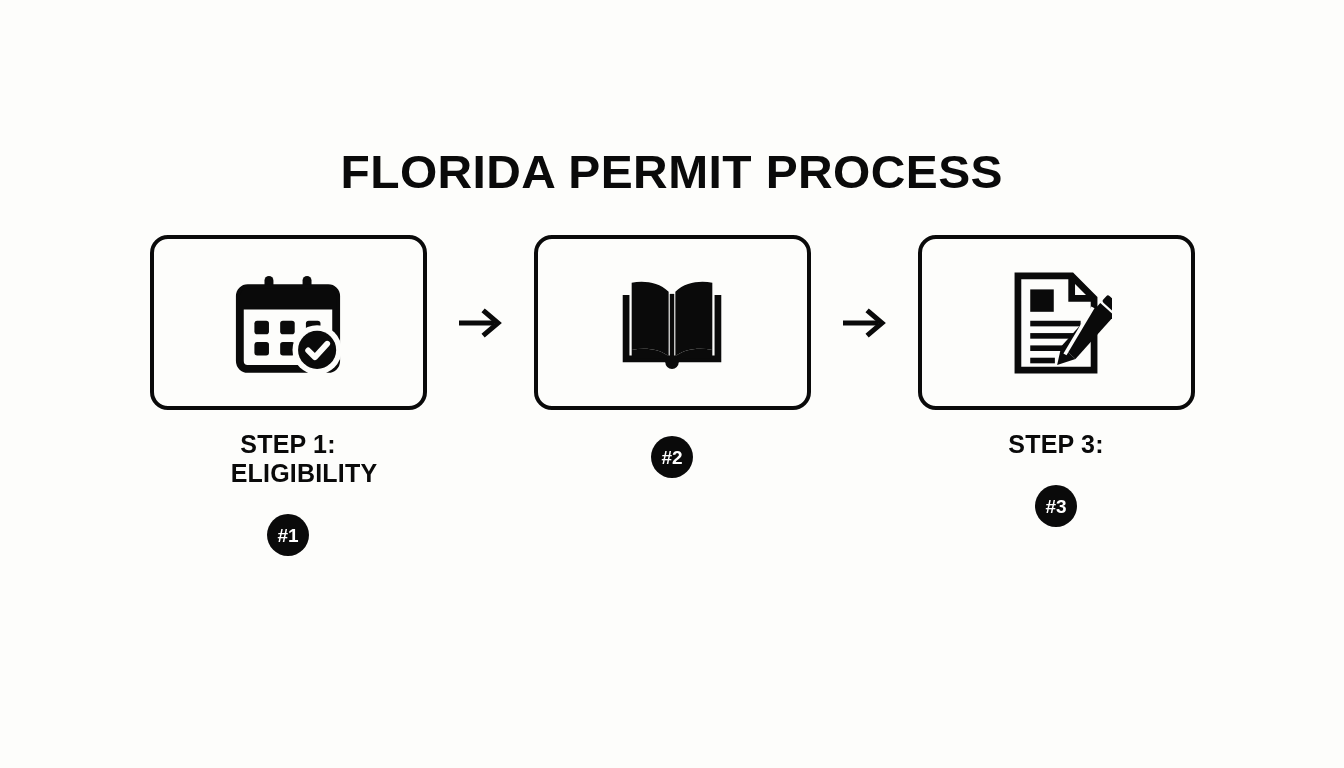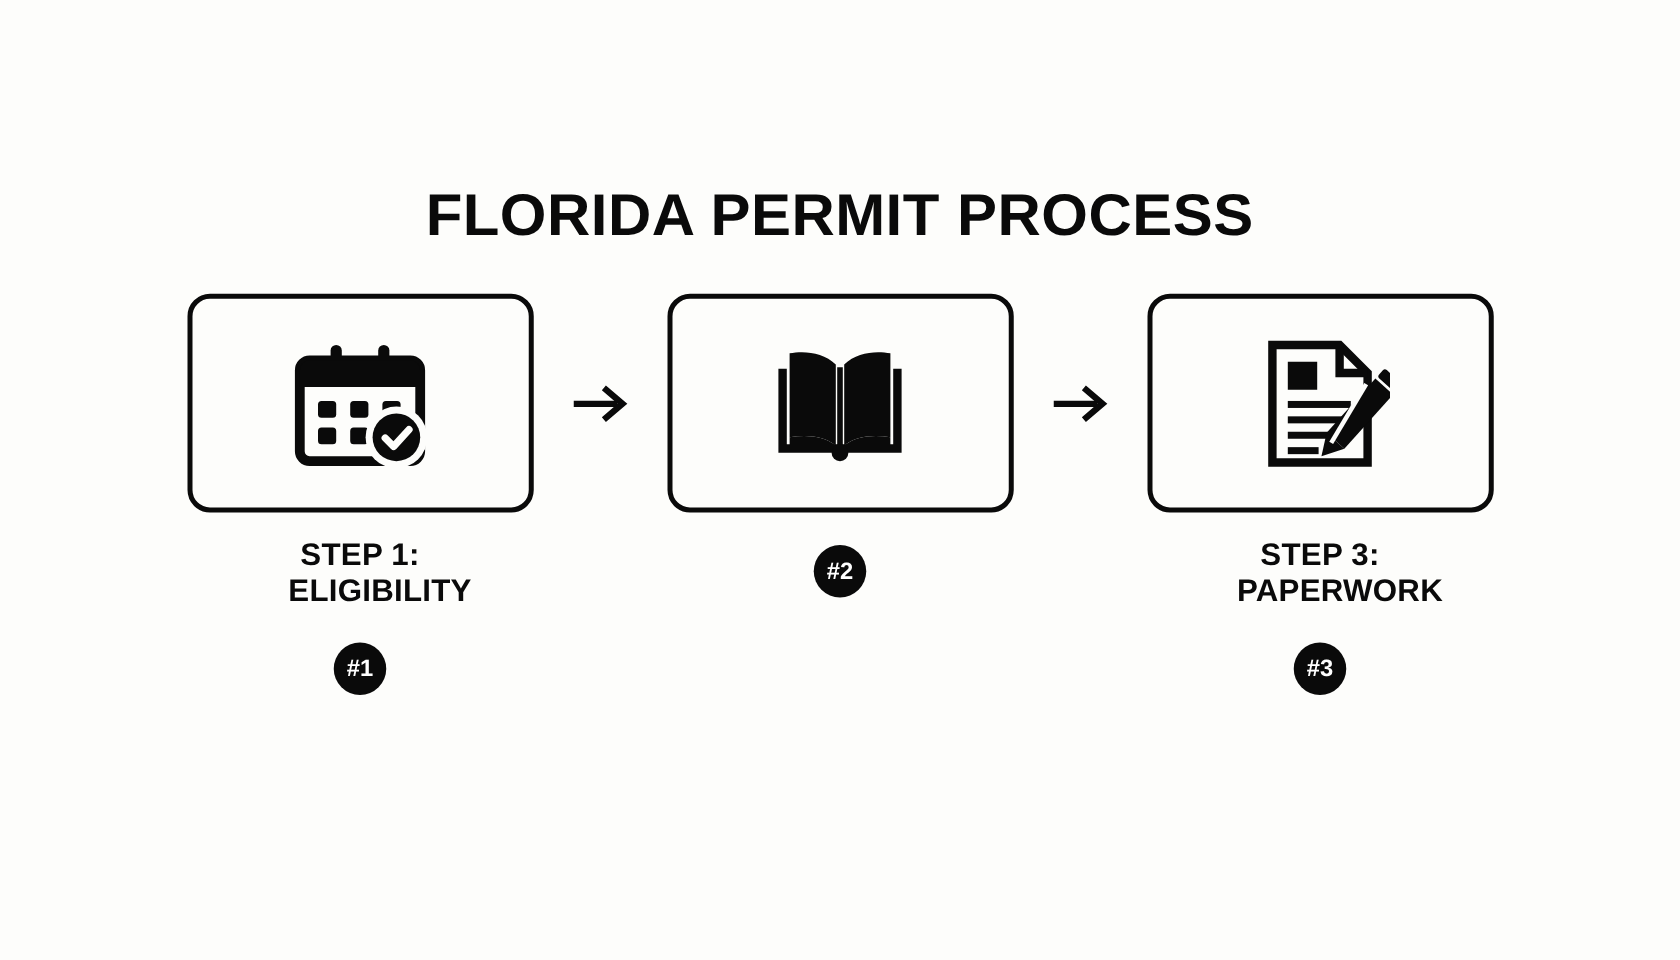--- a/index.html
+++ b/index.html
@@ -216,19 +216,18 @@
               <rect x="65" y="18" width="17" height="8" rx="2" fill="#0a0a0a"></rect>
               <path d="M65 80 H82 L73.5 95 Z" fill="#0a0a0a"></path>
             </g>
 
             <path d="M83 36 L58 78" stroke="#fdfdfb" stroke-width="3.2" fill="none"></path>
           </svg>
         </span>
       </div>
       <div class="step-label">
         <span>STEP 3:</span>
-        <span class="l2">PAPERWORK</span>
       </div>
       <div class="badge">#3</div>
     </div>
 
   </div>
 </div>
 
 </body></html>

